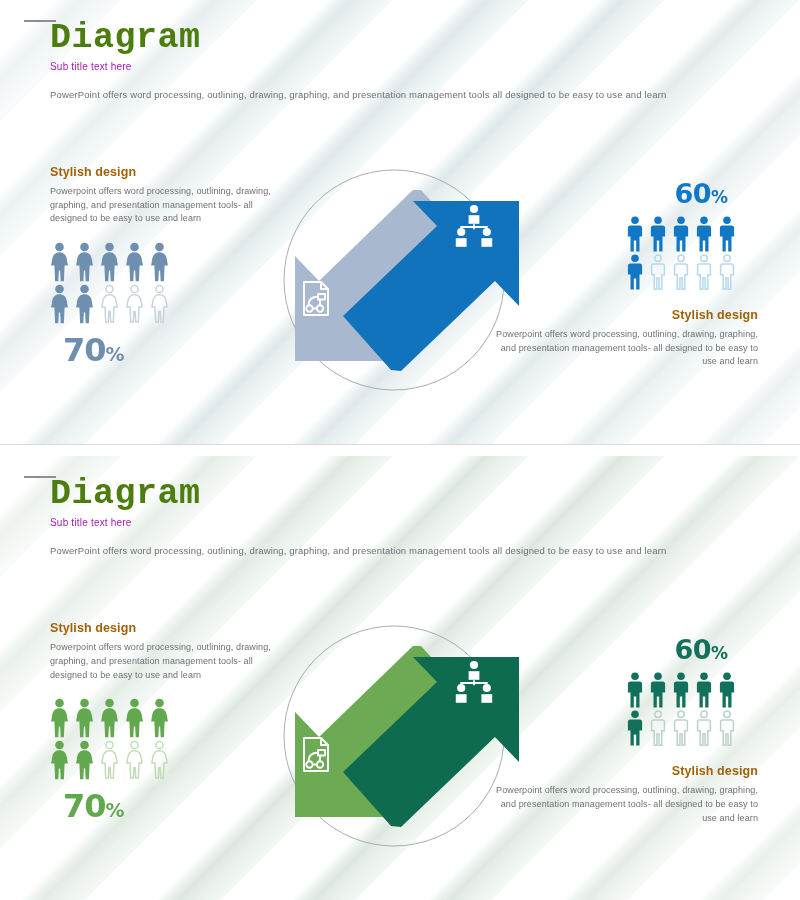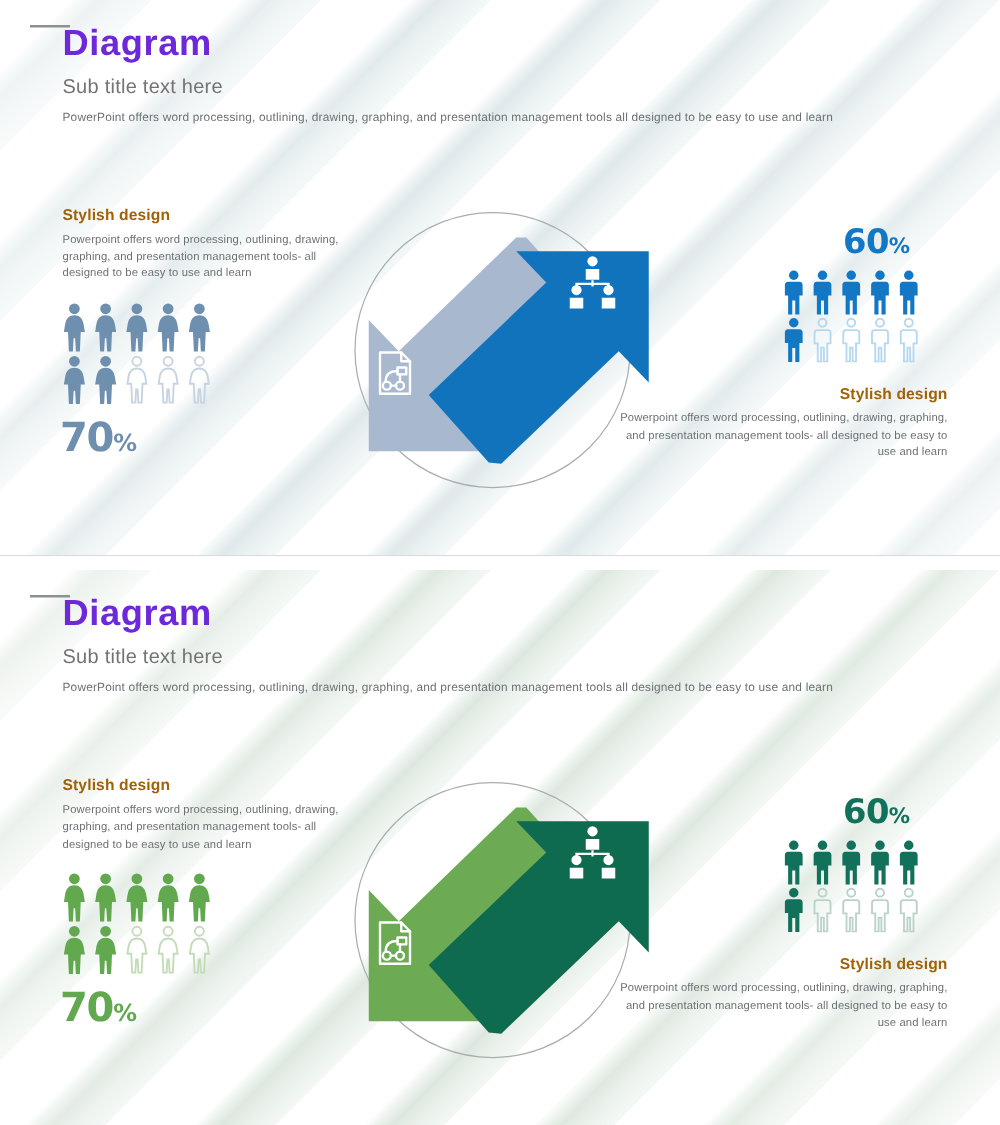--- a/index.html
+++ b/index.html
@@ -62,27 +62,27 @@
 
   .content { position: relative; z-index: 3; width: 800px; height: 444px; }
 
   
   .title-rule {
     position: absolute; left: 24px; top: 20px;
     width: 32px; height: 2px; background: #8d9093;
   }
   .slide-title {
     position: absolute; left: 50px; top: 20px;
-    font-size: 29px; font-weight: 700; letter-spacing: 0.5px;
-    color: #6d28d9; line-height: 1.06;
-    font-family: Liberation Sans, sans-serif;
+    font-size: 35px; font-weight: 700; letter-spacing: 0.5px;
+    color: #4d7c0f; line-height: 1.06;
+    font-family: Liberation Mono, monospace;
   }
   .slide-subtitle {
     position: absolute; left: 50px; top: 61px;
-    font-size: 16px; color: #737373; letter-spacing: 0.2px;
+    font-size: 10px; color: #a21caf; letter-spacing: 0.2px;
   }
   .slide-lead {
     position: absolute; left: 50px; top: 89px;
     font-size: 9.5px; color: #6d7073; letter-spacing: 0.15px;
   }
 
   
   .left-block { position: absolute; left: 50px; top: 165px; width: 240px; }
   .blk-head { font-size: 12.5px; font-weight: 700; color: #a16207; margin-bottom: 6px; letter-spacing: 0.1px;}
   .blk-body { font-size: 9px; color: #6d7073; line-height: 1.52; letter-spacing: 0.1px; }
@@ -94,21 +94,21 @@
   .figure-group { position: absolute; }
   .fig-row { display: flex; gap: 2px; }
   .fig-row + .fig-row { margin-top: 2px; }
   .pct {
     font-family: "DejaVu Sans", sans-serif;
     font-weight: 700;
     line-height: 1;
   }
 
   .left-figs { left: 48px; top: 242px; }
-  .left-figs .pct { font-size: 32px; margin-top: 10px; letter-spacing: -1px; }
+  .left-figs .pct { font-size: 32px; margin-top: 10px; letter-spacing: -1px; margin-left: 15px; }
   .left-figs .pct .unit { font-size: 19px; }
 
   .right-figs { left: 625px; top: 180px; width: 152px; text-align: center; }
   .right-figs .pct { font-size: 27px; letter-spacing: -0.5px; margin-bottom: 9px; }
   .right-figs .pct .unit { font-size: 17px; }
   .right-figs .fig-row { justify-content: flex-start; gap: 3px; }
 
   
   .cycle { position: absolute; left: 238px; top: 152px; width: 330px; height: 260px; }
   .cycle svg { display: block; }

